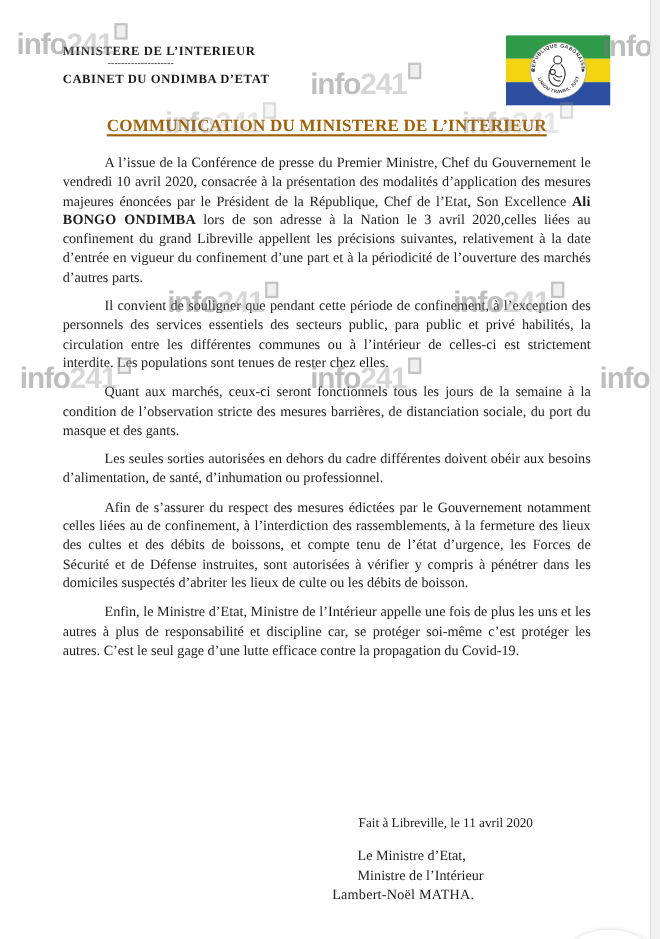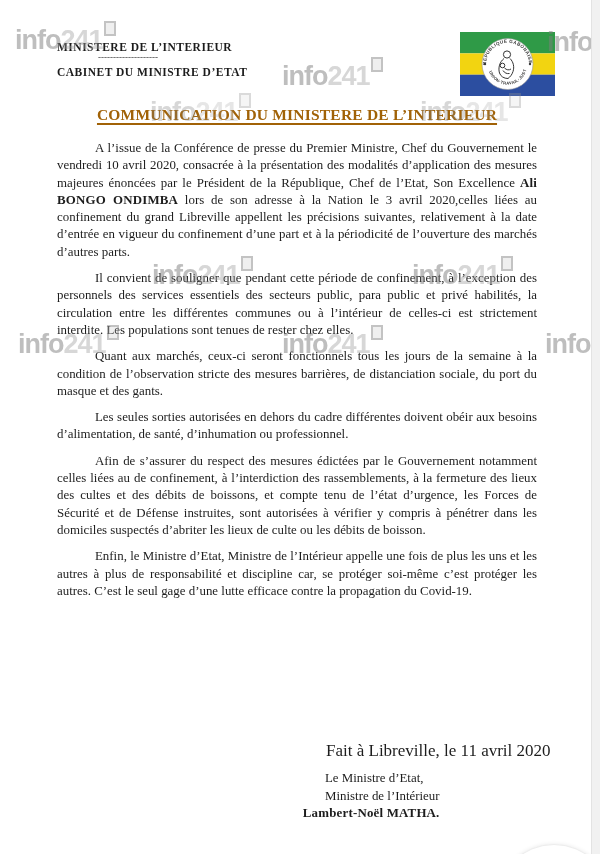--- a/index.html
+++ b/index.html
@@ -43,28 +43,28 @@
   }
   
   .content{
     position:absolute;left:57px;top:125px;width:480px;z-index:3;
     font-size:12.9px;line-height:17.3px;color:#1d1d1d;
     text-align:justify;
   }
   .content p{margin:0 0 9px 0;text-indent:38px;}
   .content b{letter-spacing:.2px;}
   .dateline{
-    position:absolute;left:326px;top:726px;font-size:17px;color:#1d1d1d;z-index:3;
+    position:absolute;left:326px;top:726px;font-size:12px;color:#1d1d1d;z-index:3;
     white-space:nowrap;
   }
   .signature{
     position:absolute;left:325px;top:755px;z-index:3;
     font-size:12.9px;line-height:17.6px;color:#1d1d1d;
   }
-  .signature .sig-name{font-weight:bold;margin-left:-23px;letter-spacing:.2px;text-align:right;}
+  .signature .sig-name{font-weight:normal;margin-left:-23px;letter-spacing:.2px;}
   
   .wm{
     position:absolute;z-index:5;white-space:nowrap;pointer-events:none;
     font-family:"Liberation Sans", sans-serif;font-weight:bold;font-size:27px;
     letter-spacing:-1px;
   }
   .wm .wm-a{color:rgba(125,125,125,.50);}
   .wm .wm-b{color:rgba(160,160,160,.42);font-weight:bold;}
   .wm .wm-box{
     display:inline-block;width:8px;height:11px;margin-left:1px;
@@ -95,21 +95,21 @@
   <div class="wm wm-light" style="left:150px;top:82px;"><span class="wm-a">info</span><span class="wm-b">241</span><span class="wm-box"></span></div>
   <div class="wm wm-light" style="left:420px;top:82px;"><span class="wm-a">info</span><span class="wm-b">241</span><span class="wm-box"></span></div>
   <div class="wm" style="left:152px;top:245px;"><span class="wm-a">info</span><span class="wm-b">241</span><span class="wm-box"></span></div>
   <div class="wm" style="left:412px;top:245px;"><span class="wm-a">info</span><span class="wm-b">241</span><span class="wm-box"></span></div>
   <div class="wm" style="left:18px;top:314px;"><span class="wm-a">info</span><span class="wm-b">241</span><span class="wm-box"></span></div>
   <div class="wm" style="left:282px;top:314px;"><span class="wm-a">info</span><span class="wm-b">241</span><span class="wm-box"></span></div>
   <div class="wm" style="left:545px;top:314px;"><span class="wm-a">info</span><span class="wm-b">241</span></div>
 
   <div class="ministry">MINISTERE DE L’INTERIEUR</div>
   <div class="dashes">--------------------</div>
-  <div class="cabinet">CABINET DU MINISTRE D’ETAT</div>
+  <div class="cabinet">CABINET DU ONDIMBA D’ETAT</div>
 
   <div class="emblem">
     <svg width="95" height="64" viewBox="0 0 95 64">
       <rect x="0" y="0" width="95" height="21.4" fill="#2f9a47"></rect>
       <rect x="0" y="21.4" width="95" height="21.3" fill="#f2d411"></rect>
       <rect x="0" y="42.7" width="95" height="21.3" fill="#2c4ea0"></rect>
       <circle cx="47.5" cy="32" r="25.5" fill="#ffffff" stroke="#9a9a9a" stroke-width="0.6"></circle>
       <defs>
         <path id="arcTop" d="M 26.5 37 A 21.5 21.5 0 1 1 68.5 37"></path>
         <path id="arcBottom" d="M 28.5 37.5 A 19.5 19.5 0 0 0 66.5 37.5"></path>

